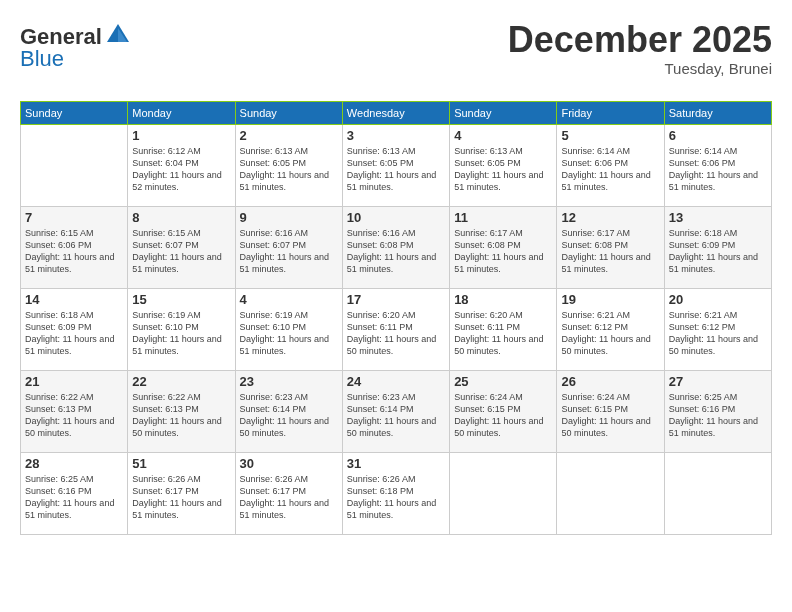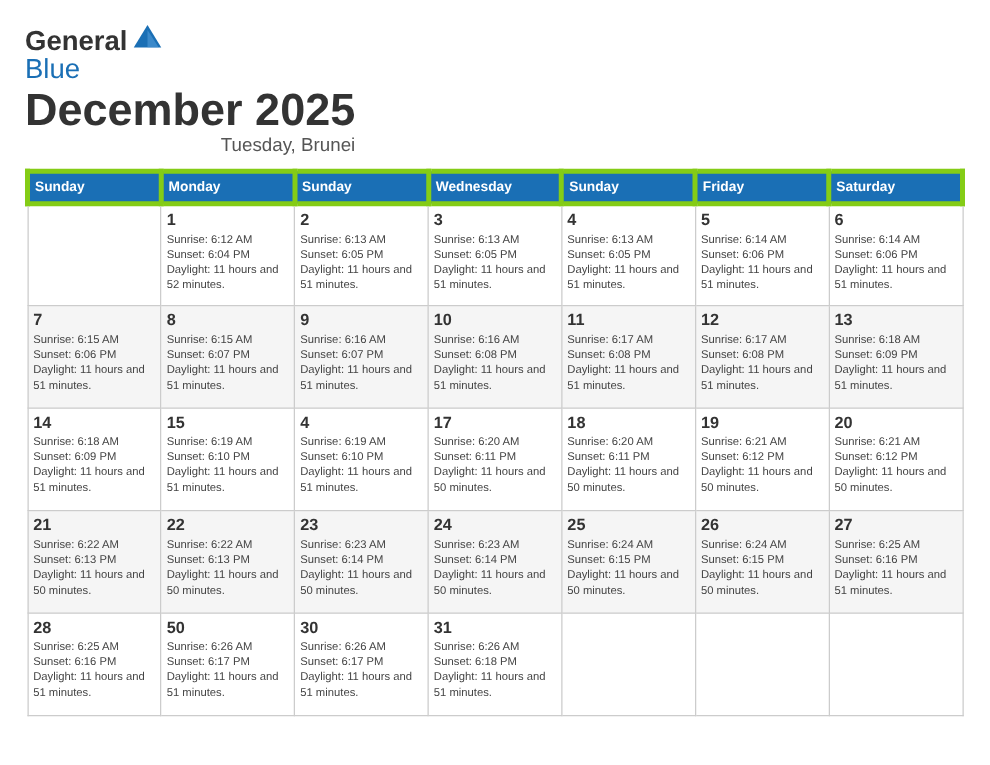--- a/index.html
+++ b/index.html
@@ -11,23 +11,22 @@
       overflow: hidden;
     }
     .page {
       width: 792px;
       height: 612px;
       padding: 20px 20px 10px 20px;
     }
     .header {
       display: flex;
       justify-content: space-between;
-      align-items: flex-start;
-      margin-bottom: 10px;
-      flex-direction: column;
+      align-items: center;
+      margin-bottom: 24px;
     }
     .logo {
       display: flex;
       align-items: center;
     }
     .title-area {
       text-align: right;
     }
     .month-title {
       font-size: 36px;
@@ -43,22 +42,22 @@
       width: 100%;
       border-collapse: collapse;
       font-size: 10px;
     }
     .calendar th {
       background-color: #1a6fb5;
       color: #fff;
       padding: 5px 4px;
       text-align: left;
       font-size: 11px;
-      font-weight: bold;
-      border: 4px solid #84cc16;
+      font-weight: normal;
+      border: 1px solid #84cc16;
     }
     .calendar td {
       border: 1px solid #ccc;
       vertical-align: top;
       padding: 3px 4px;
       width: calc(100% / 7);
       height: 82px;
     }
     .day-number {
       font-size: 13px;
@@ -237,21 +236,21 @@
             <span class="day-number">27</span>
             <div class="day-info">Sunrise: 6:25 AM<br>Sunset: 6:16 PM<br>Daylight: 11 hours and 51 minutes.</div>
           </td>
         </tr>
         <tr>
           <td>
             <span class="day-number">28</span>
             <div class="day-info">Sunrise: 6:25 AM<br>Sunset: 6:16 PM<br>Daylight: 11 hours and 51 minutes.</div>
           </td>
           <td>
-            <span class="day-number">50</span>
+            <span class="day-number">51</span>
             <div class="day-info">Sunrise: 6:26 AM<br>Sunset: 6:17 PM<br>Daylight: 11 hours and 51 minutes.</div>
           </td>
           <td>
             <span class="day-number">30</span>
             <div class="day-info">Sunrise: 6:26 AM<br>Sunset: 6:17 PM<br>Daylight: 11 hours and 51 minutes.</div>
           </td>
           <td>
             <span class="day-number">31</span>
             <div class="day-info">Sunrise: 6:26 AM<br>Sunset: 6:18 PM<br>Daylight: 11 hours and 51 minutes.</div>
           </td>

